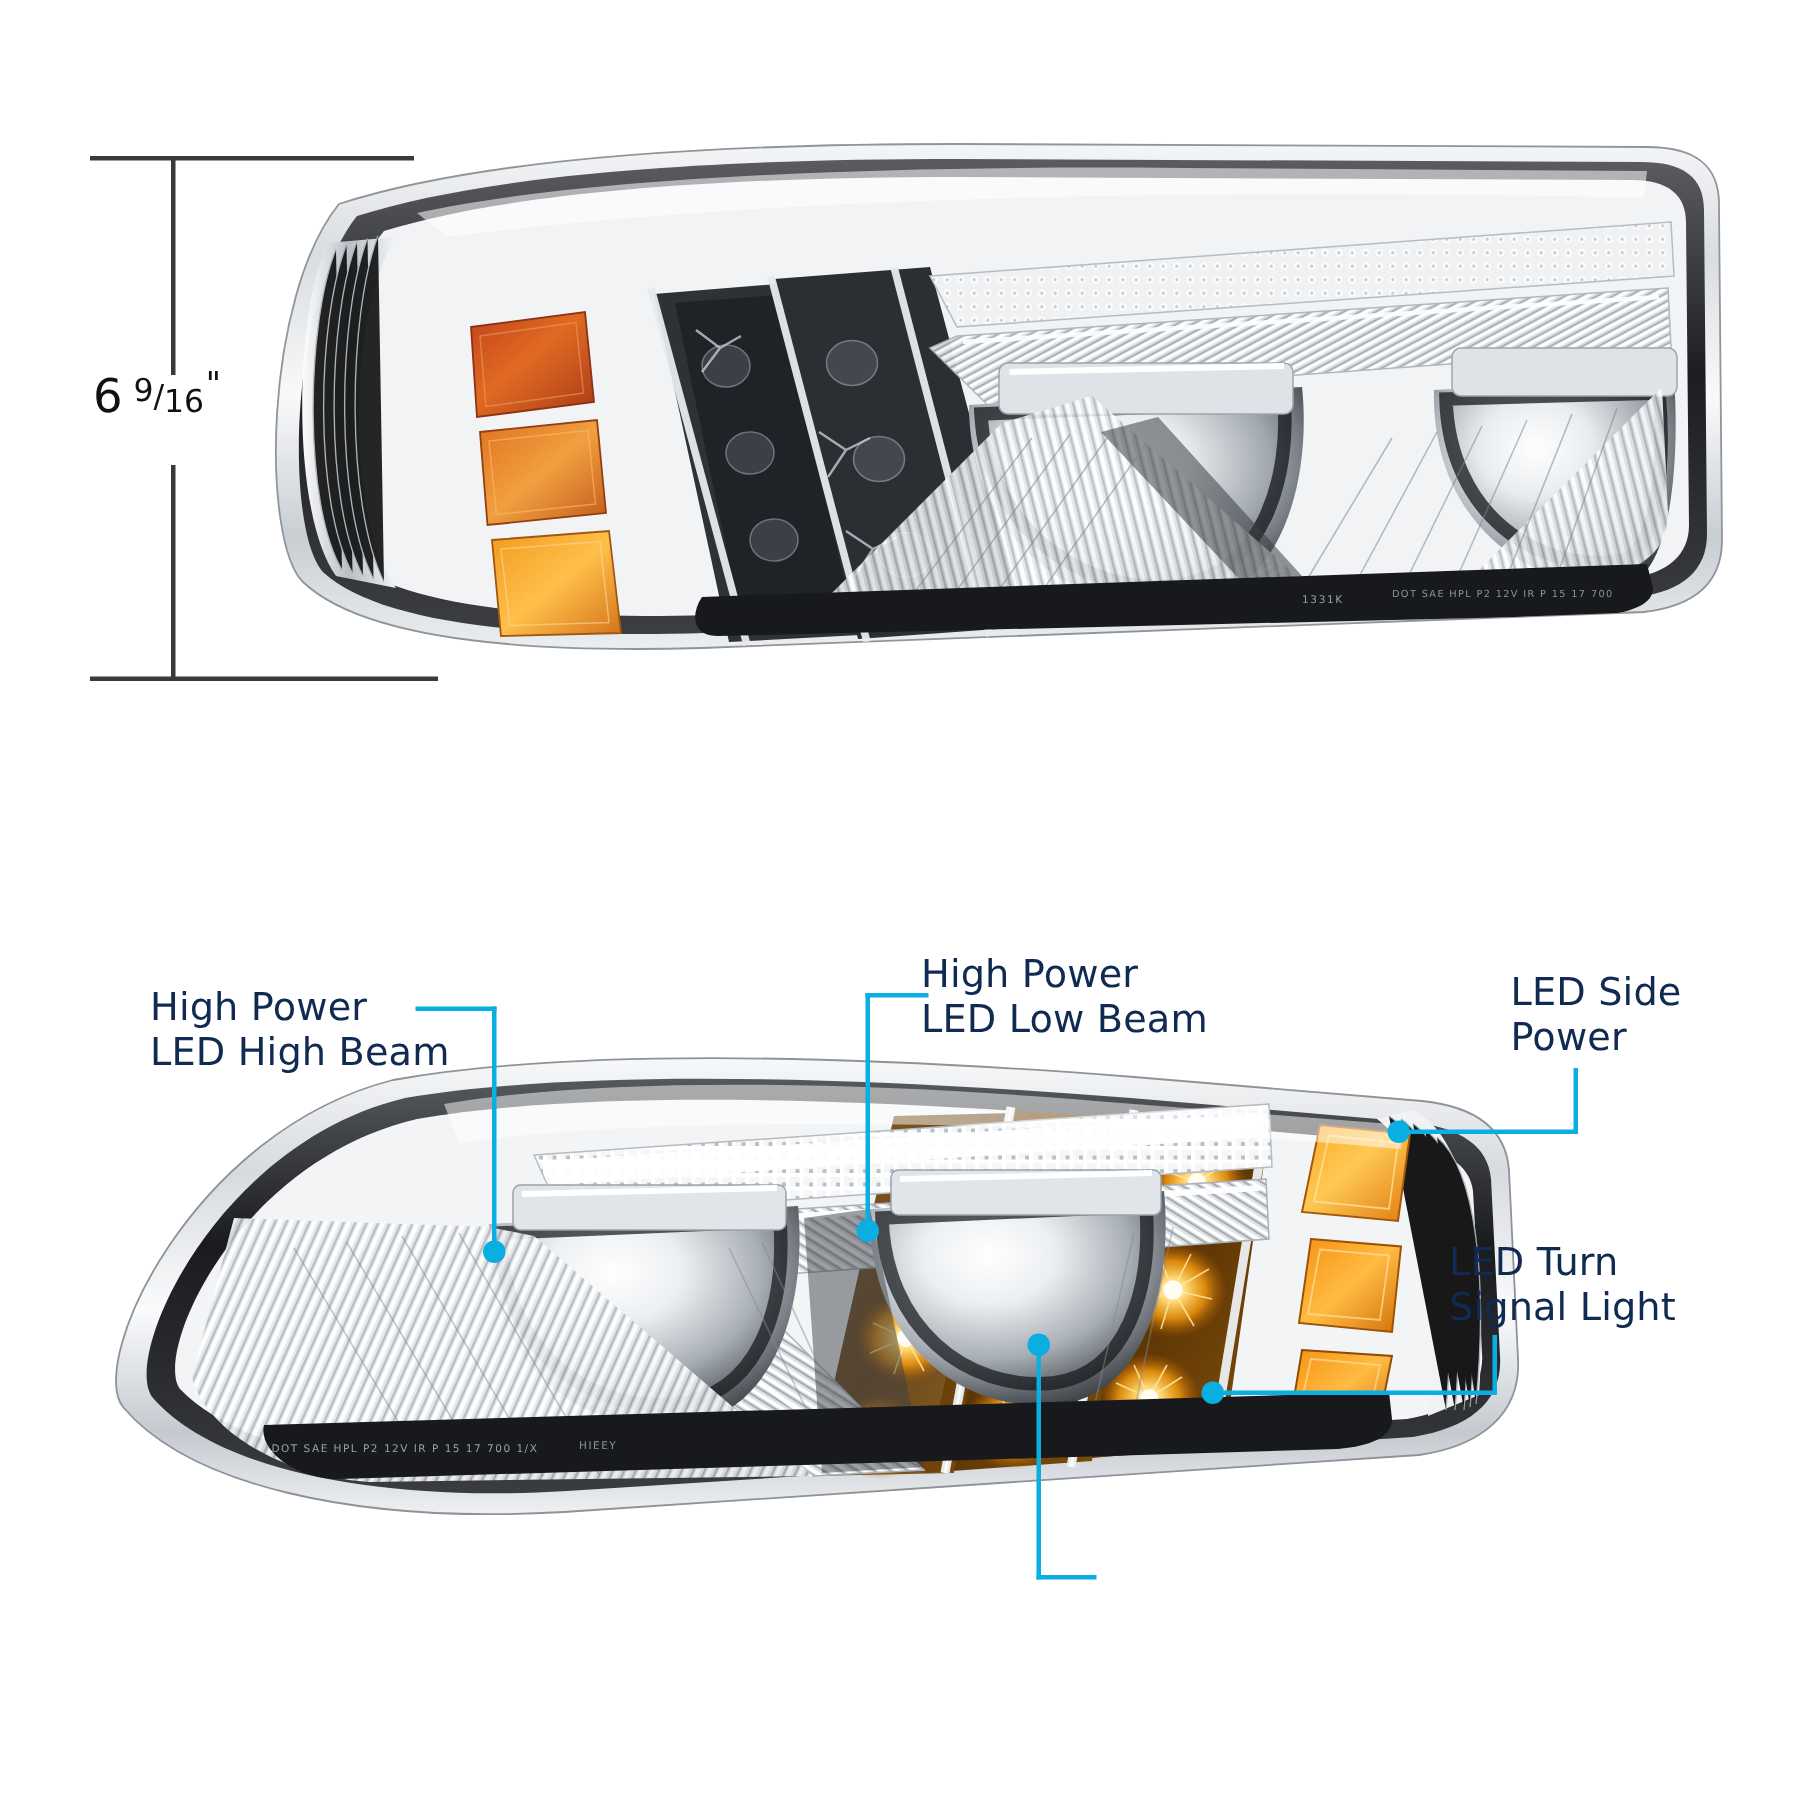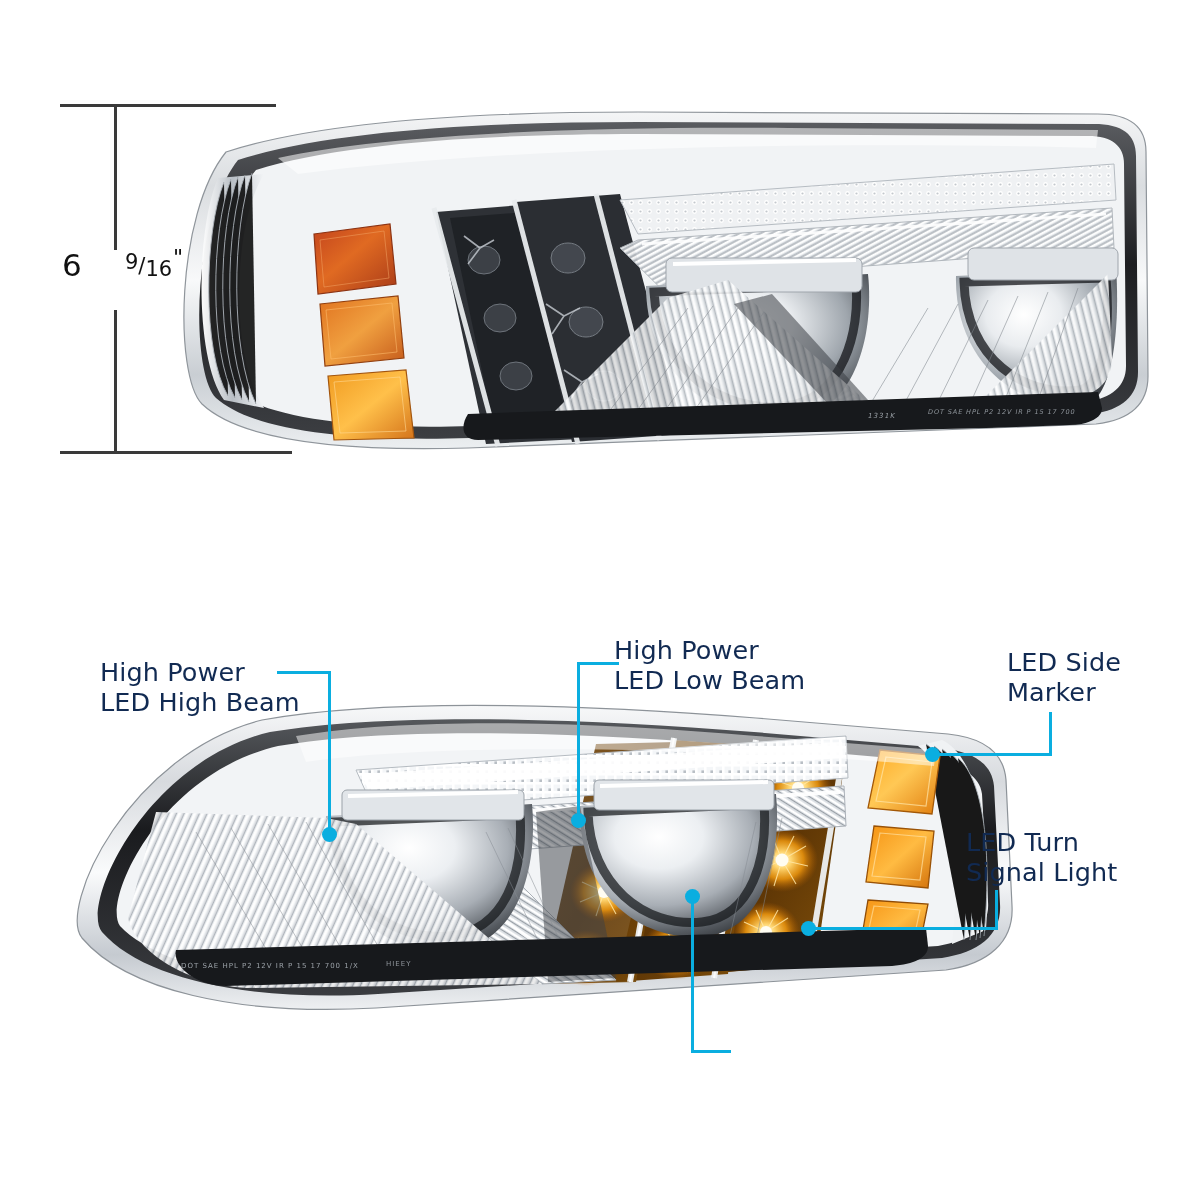--- a/index.html
+++ b/index.html
@@ -13,21 +13,21 @@
 
   
   .dim-line-h{position:absolute;background:#3a3a3a;height:3px;}
   .dim-line-v{position:absolute;background:#3a3a3a;width:3px;}
   .dim-text{
     position:absolute;color:#111;
     font-family:"DejaVu Sans", sans-serif;
     font-size:31px;font-weight:400;letter-spacing:.5px;
     white-space:nowrap;line-height:1;
   }
-  .dim-text .frac{font-size:21px;position:relative;top:-3px;letter-spacing:0;margin-left:36px;}
+  .dim-text .frac{font-size:21px;position:relative;top:-3px;letter-spacing:0;}
   .dim-text .frac .num{position:relative;top:-4px;}
   .dim-text .frac .den{position:relative;top:3px;}
   .dim-text .inch{font-size:22px;position:relative;top:-11px;left:1px;}
 
   
   .callout-label{
     position:absolute;color:#112a52;
     font-family:"DejaVu Sans", sans-serif;
     font-size:25.5px;font-weight:400;line-height:1.16;
     letter-spacing:.1px;white-space:pre-line;
@@ -43,21 +43,21 @@
 
   
   .lamp{position:absolute;}
   .lamp svg{display:block;}
 </style>
 </head>
 <body>
 
 <div id="stage">
 
-  <div class="lamp" style="left:168px;top:108px;width:990px;height:348px;font-style:italic;">
+  <div class="lamp" style="left:168px;top:92px;width:990px;height:348px;">
     <svg width="990" height="348" viewBox="0 0 990 348" xmlns="http://www.w3.org/2000/svg">
       <defs>
         <clipPath id="topBody">
           <path d="M58 44 C 150 14, 300 4, 470 4 L 930 6 C 962 6, 978 18, 978 44
                    L 980 268 C 980 296, 962 312, 928 316
                    L 300 340 C 160 344, 70 330, 34 296
                    C 6 268, 8 106, 58 44 Z"></path>
         </clipPath>
         <linearGradient id="tgChrome" x1="0" y1="0" x2="0" y2="1">
           <stop offset="0" stop-color="#f4f5f6"></stop>
@@ -468,21 +468,21 @@
   <div class="lead v" style="left:328px;top:671px;height:163px;"></div>
   <div class="lead-dot" style="left:322px;top:827px;"></div>
 
   <div class="callout-label" style="left:614px;top:636px;">High Power
 LED Low Beam</div>
   <div class="lead h" style="left:577px;top:662px;width:42px;"></div>
   <div class="lead v" style="left:577px;top:662px;height:158px;"></div>
   <div class="lead-dot" style="left:571px;top:813px;"></div>
 
   <div class="callout-label right" style="left:1007px;top:648px;">LED Side
-Marker</div>
+Power</div>
   <div class="lead v" style="left:1049px;top:712px;height:44px;"></div>
   <div class="lead h" style="left:932px;top:753px;width:120px;"></div>
   <div class="lead-dot" style="left:925px;top:747px;"></div>
 
   <div class="callout-label right" style="left:966px;top:828px;">LED Turn
 Signal Light</div>
   <div class="lead v" style="left:995px;top:890px;height:40px;"></div>
   <div class="lead h" style="left:808px;top:927px;width:190px;"></div>
   <div class="lead-dot" style="left:801px;top:921px;"></div>
 

